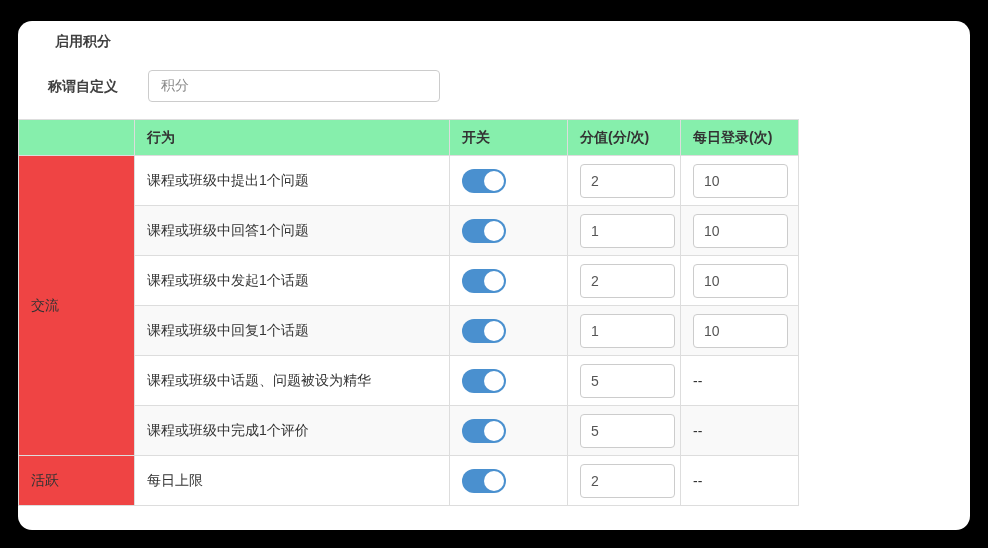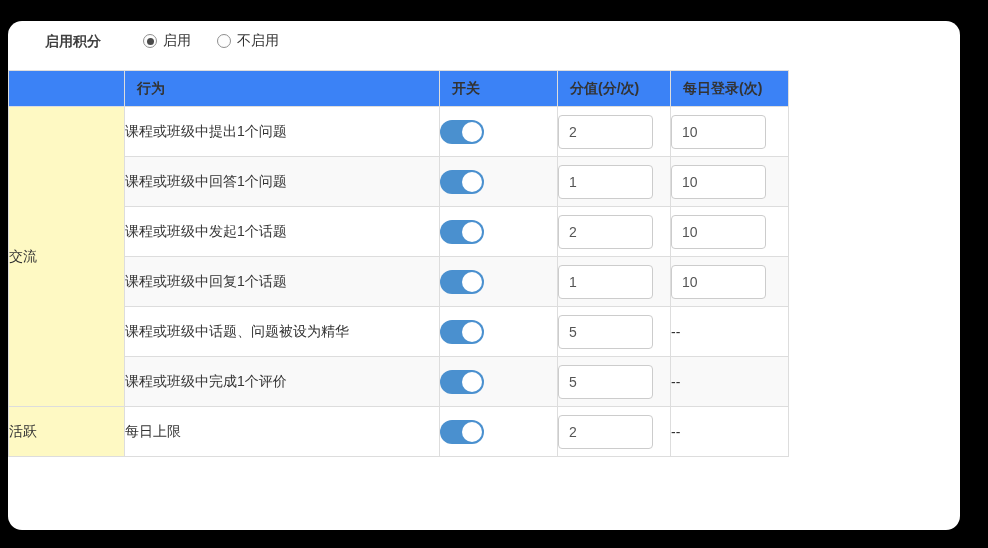--- a/index.html
+++ b/index.html
@@ -6,21 +6,21 @@
   html, body { width: 988px; height: 548px; }
   body {
     background: #000;
     font-family: "Liberation Sans", "DejaVu Sans", sans-serif;
     font-size: 14px;
     color: #333;
     position: relative;
   }
   .panel {
     position: absolute;
-    left: 8px; top: 21px;
+    left: 18px; top: 21px;
     width: 952px; height: 509px;
     background: #fff;
     border-radius: 14px;
     padding-top: 10px;
     overflow: hidden;
   }
   .form-row { display: flex; align-items: center; }
   .form-row.row-enable { margin-bottom: 19px; }
   .form-row.row-title { margin-bottom: 17px; }
   .form-row.row-rules { align-items: flex-start; }
@@ -68,25 +68,25 @@
     width: 780px;
     table-layout: fixed;
     background: #fff;
   }
   th, td { border: 1px solid #ddd; text-align: left; }
   th {
     height: 36px;
     font-weight: bold;
     color: #333;
     padding: 0 12px;
-    background: #3b82f6;
-  }
-  td { height: 50px; padding: 0 0; vertical-align: middle; color: #333; }
+    background: #86efac;
+  }
+  td { height: 50px; padding: 0 12px; vertical-align: middle; color: #333; }
   tbody tr:nth-child(even) { background: #f9f9f9; }
-  td.group-cell { background: #fef9c3; vertical-align: middle; }
+  td.group-cell { background: #ef4444; vertical-align: middle; }
   .toggle {
     width: 44px; height: 24px;
     border-radius: 12px;
     background: #b5b5b5;
     position: relative;
     display: inline-block;
     vertical-align: middle;
     cursor: pointer;
   }
   .toggle.on { background: #4a90cf; }
@@ -110,32 +110,26 @@
   }
   .no-limit { color: #333; }
 </style>
 </head>
 <body>
 
 <div class="panel">
 
   <div class="form-row row-enable">
     <div class="form-label">启用积分</div>
-    <div class="radio-group">
-      <label class="radio-option">
-        <span class="radio checked"></span>
-        <span>启用</span>
-      </label>
-      <label class="radio-option">
-        <span class="radio"></span>
-        <span>不启用</span>
-      </label>
-    </div>
   </div>
 
+  <div class="form-row row-title">
+    <div class="form-label">称谓自定义</div>
+    <input class="text-input" type="text" value="积分" style="">
+  </div>
 
   <div class="form-row row-rules">
     <table>
       <colgroup>
         <col style="width:116px">
         <col style="width:315px">
         <col style="width:118px">
         <col style="width:113px">
         <col style="width:118px">
       </colgroup>

